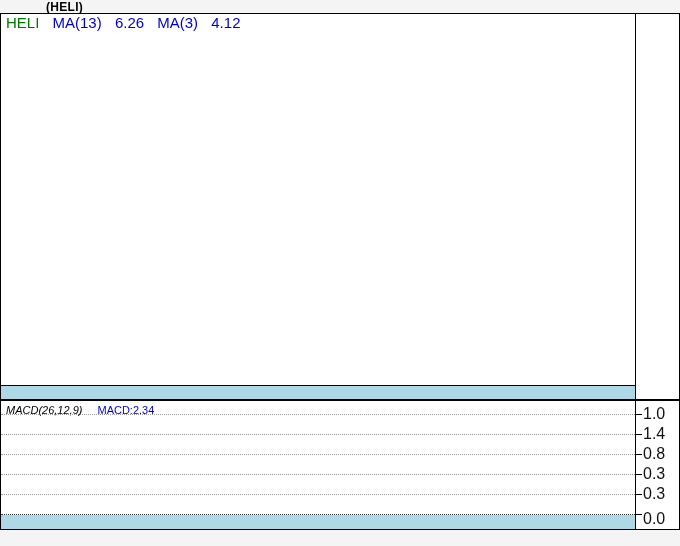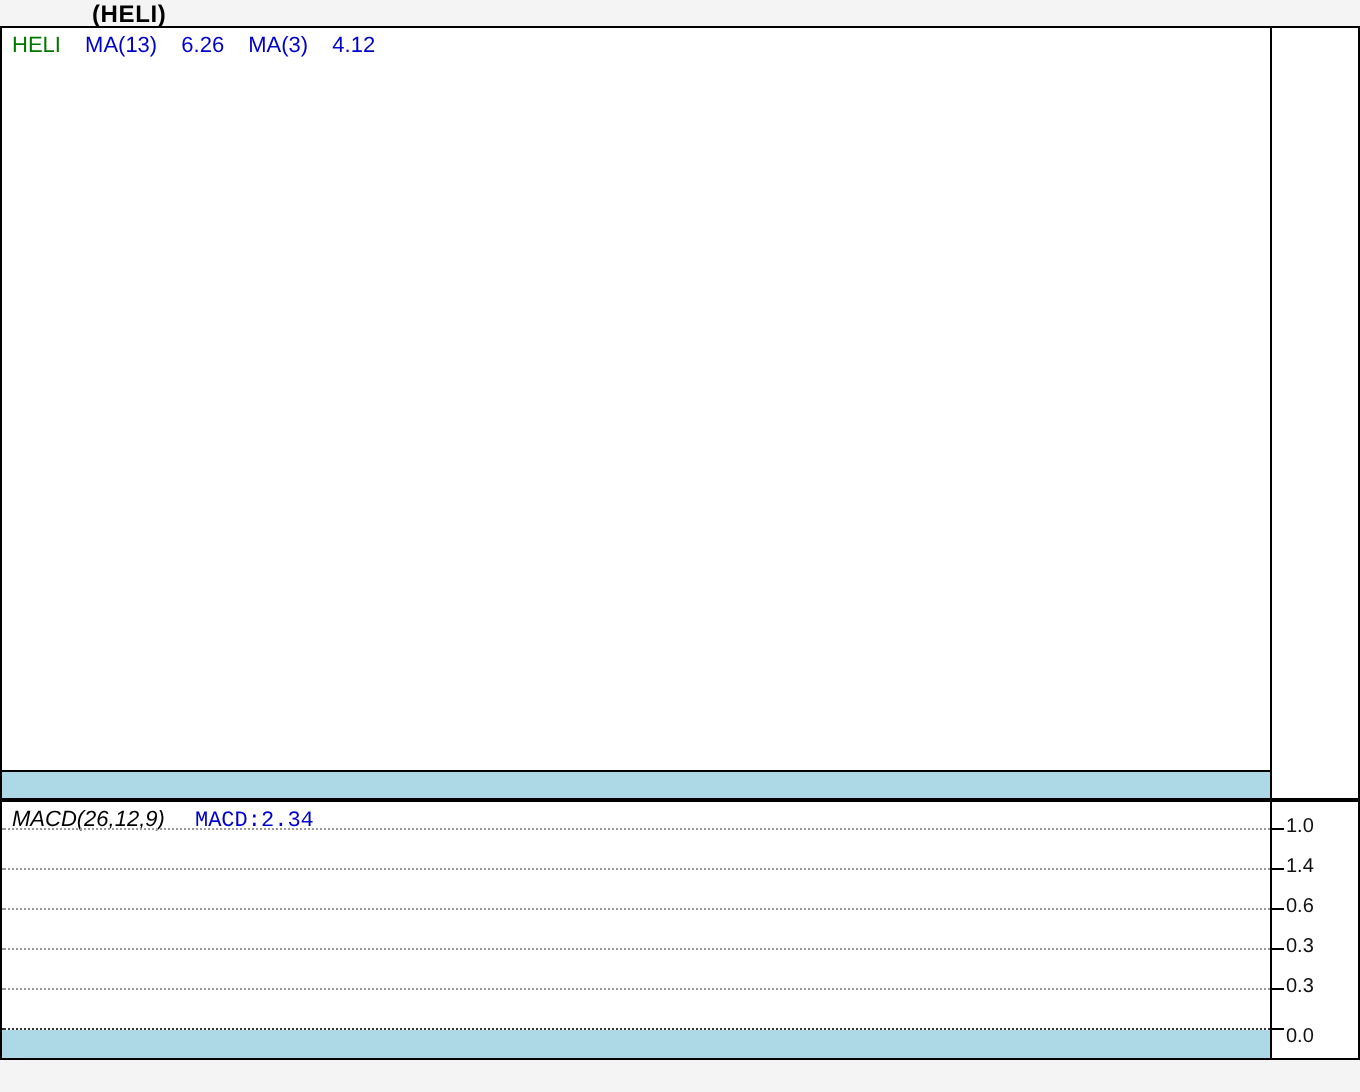--- a/index.html
+++ b/index.html
@@ -46,56 +46,56 @@
     background: #add8e6;
     border-top: 1px solid #000;
   }
   .band-macd {
     border-top: none;
     height: 14px;
   }
   .legend {
     position: absolute;
     left: 5px; top: 3px;
-    font-size: 11px;
+    font-size: 15px;
     line-height: 12px;
     white-space: nowrap;
   }
   .legend .sym { color: #007700; margin-right: 9px; }
   .legend .ind { color: #0000cc; margin-right: 9px; }
   .legend .val { color: #0000cc; margin-right: 9px; }
   .macd-label-row {
     position: absolute;
     left: 5px; top: 3px;
     font-size: 11px;
     line-height: 12px;
     white-space: nowrap;
   }
   .macd-label-row .name { color: #000000; margin-right: 12px; font-style: italic; }
-  .macd-label-row .val  { color: #0000cc; font-family: Liberation Mono, monospace; }
+  .macd-label-row .val  { color: #0000cc; }
   .gridline {
     position: absolute;
     left: 0;
     width: 634px;
     height: 0;
     border-top: 1px dotted #999999;
   }
   .gridline.zero { border-top: 1px dotted #333333; }
   .tickmark {
     position: absolute;
     left: 634px;
     width: 7px;
     height: 0;
     border-top: 1px solid #000;
   }
   .ytick {
     position: absolute;
     left: 642px;
     width: 36px;
-    font-size: 10px;
+    font-size: 16px;
     line-height: 16px;
     color: #111;
   }
   .footer {
     position: absolute;
     right: 3px;
     top: 530px;
     font-size: 13px;
     line-height: 16px;
     color: #111;
@@ -135,21 +135,21 @@
 
     <div class="tickmark" style="top:13px"></div>
     <div class="tickmark" style="top:33px"></div>
     <div class="tickmark" style="top:53px"></div>
     <div class="tickmark" style="top:73px"></div>
     <div class="tickmark" style="top:93px"></div>
     <div class="tickmark" style="top:113px"></div>
 
     <div class="ytick" style="top:5px">1.0</div>
     <div class="ytick" style="top:25px">1.4</div>
-    <div class="ytick" style="top:45px">0.6</div>
+    <div class="ytick" style="top:45px">0.8</div>
     <div class="ytick" style="top:65px">0.3</div>
     <div class="ytick" style="top:85px">0.3</div>
     <div class="ytick" style="top:110px">0.0</div>
 
     <div class="axis-sep"></div>
     <div class="date-band band-macd"></div>
   </div>
 
 
 </div>

